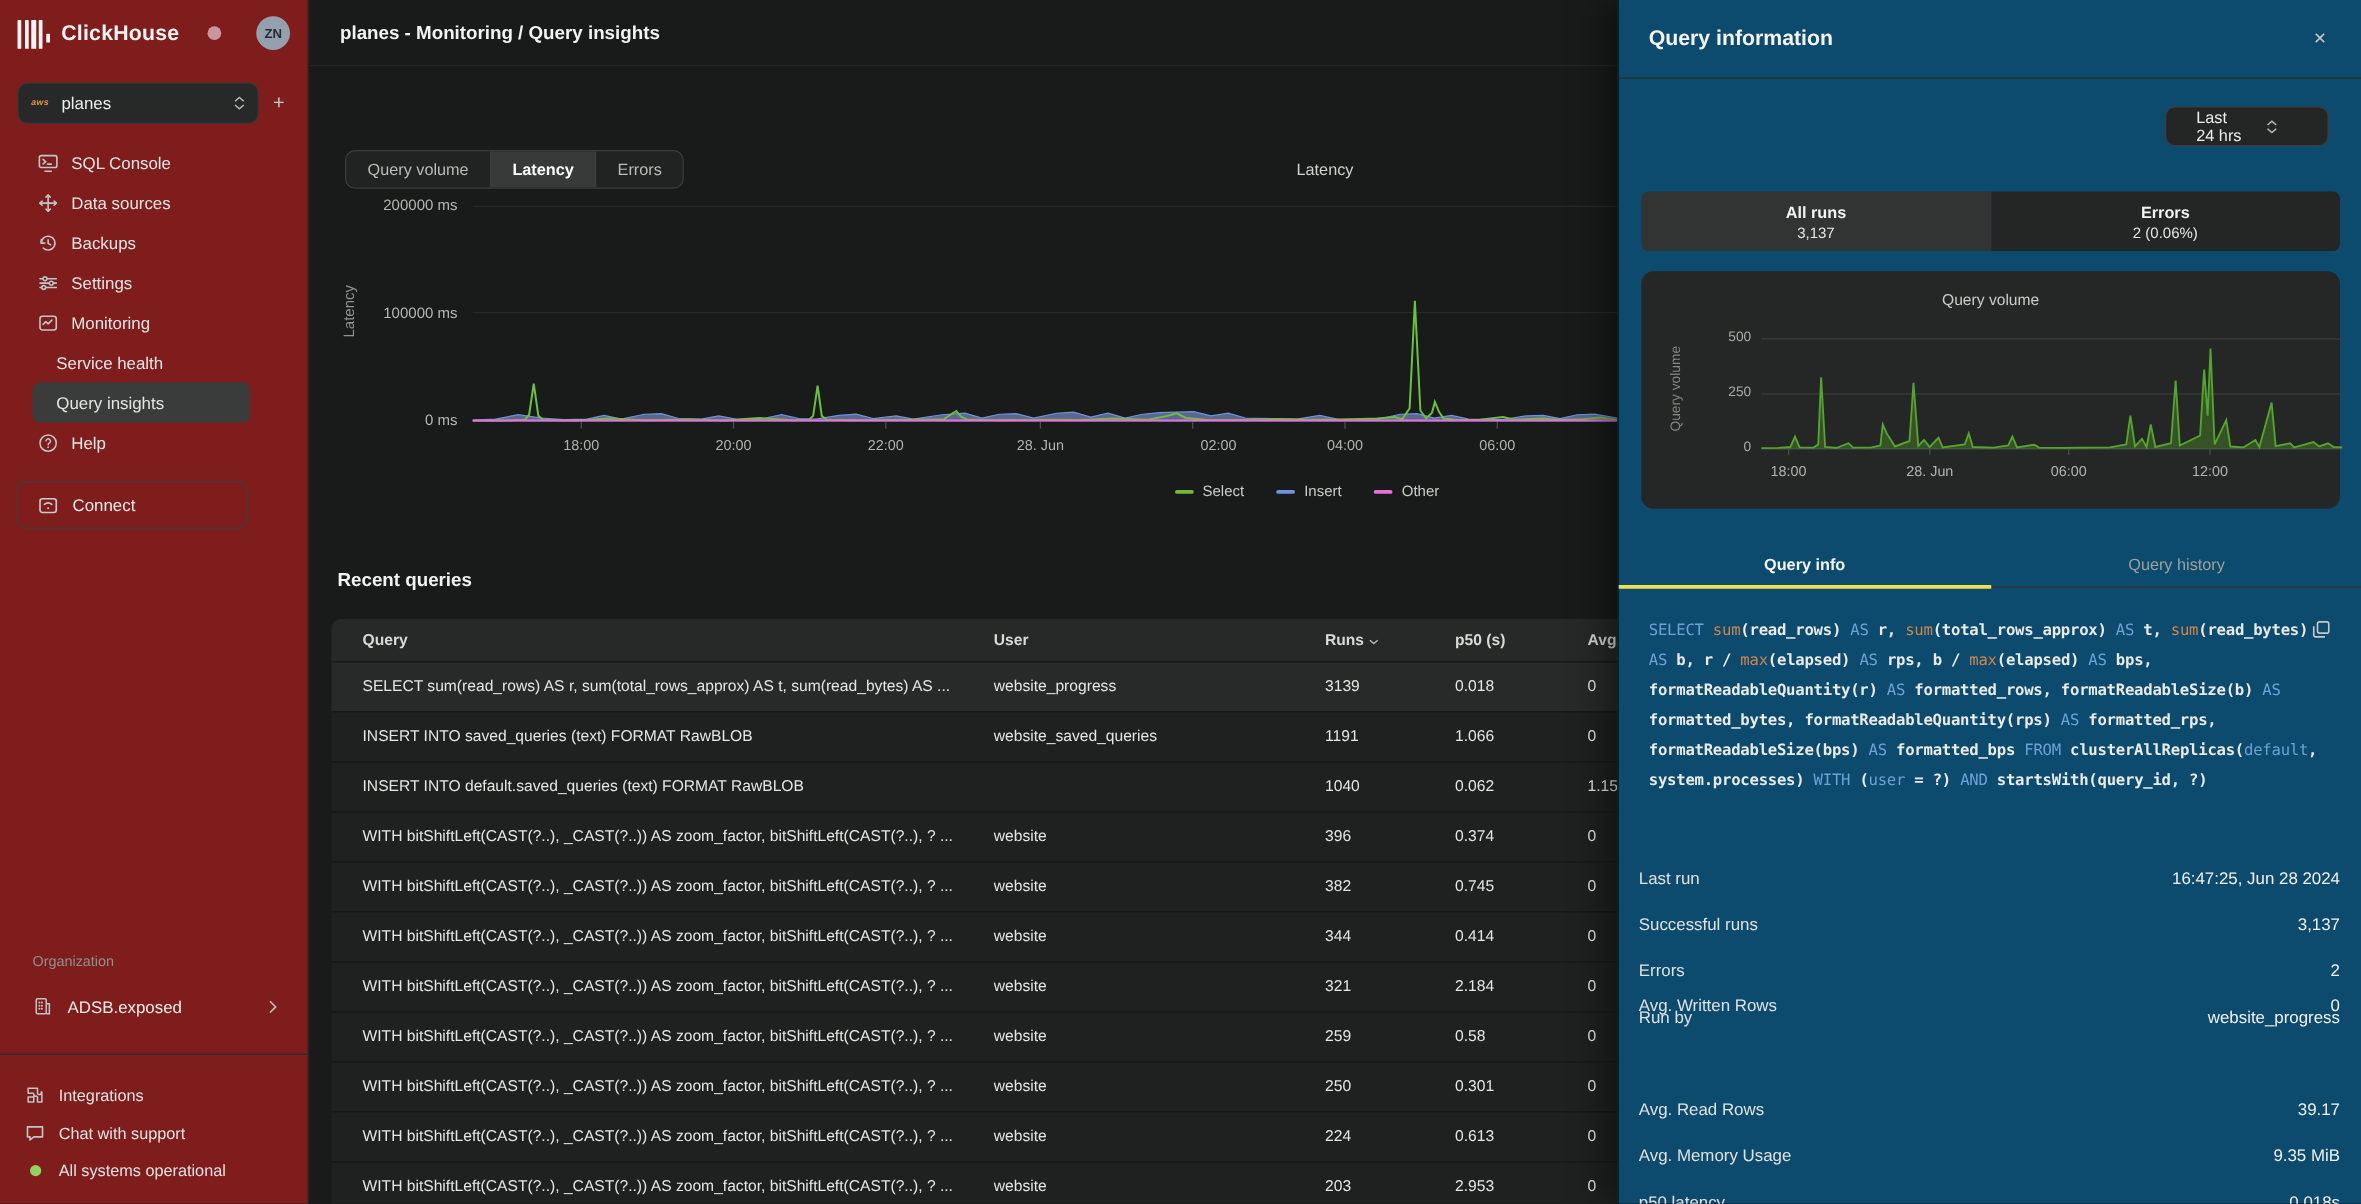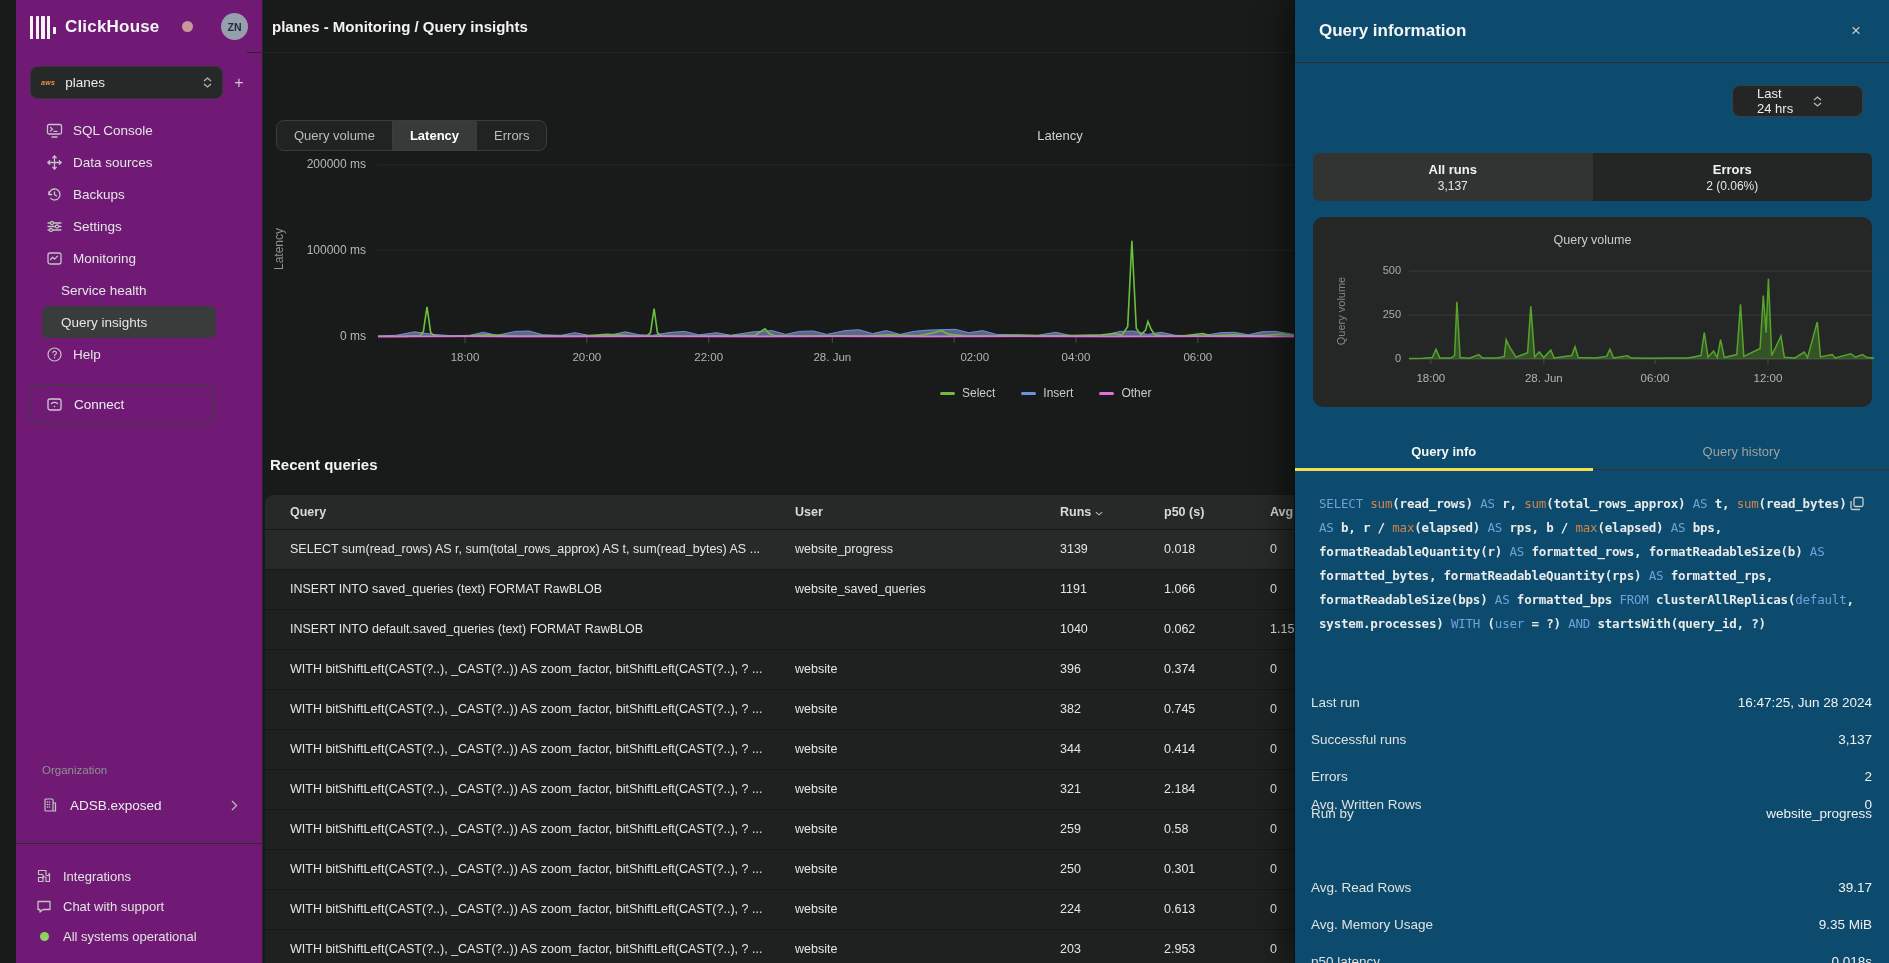--- a/index.html
+++ b/index.html
@@ -1,19 +1,19 @@
 <!DOCTYPE html>
 <html><head>
 <meta charset="utf-8">
 <style>
 *{margin:0;padding:0;box-sizing:border-box}
 html,body{width:1889px;height:963px;background:#191b1a;font-family:"Liberation Sans",sans-serif;color:#e8eae8;overflow:hidden;position:relative}
 .abs{position:absolute}
 
-#sidebar{position:absolute;left:16px;top:0;width:247px;height:963px;background:#701a75;border-right:1px solid #232524}
+#sidebar{position:absolute;left:0;top:0;width:247px;height:963px;background:#7f1d1d;border-right:1px solid #232524}
 #logo-row{position:absolute;left:14px;top:12px;width:225px;height:30px;display:flex;align-items:center}
 .logo-bars{display:flex;align-items:center;gap:2.5px;height:24px;margin-right:9px}
 .logo-bars i{display:block;width:3.2px;height:23px;background:#f2f3f2;border-radius:.5px}
 .logo-bars i.short{height:7px;align-self:center;margin-top:6px}
 #logo-text{font-size:17px;font-weight:700;color:#f4f5f4;letter-spacing:.2px}
 #notif-dot{position:absolute;left:166px;top:21px;width:11px;height:11px;border-radius:50%;background:#c9969b}
 #avatar{position:absolute;left:205px;top:13px;width:27px;height:27px;border-radius:50%;background:#95a0ae;color:#252b33;font-size:10.5px;font-weight:700;display:flex;align-items:center;justify-content:center}
 #svc-select{position:absolute;left:14px;top:66px;width:193px;height:33px;background:#26292733;background:#262928;border:1px solid #343735;border-radius:8px;display:flex;align-items:center;padding:0 10px;cursor:pointer}
 #aws-badge{font-size:7px;font-weight:700;font-style:italic;color:#e8963a;background:#35383620;border-radius:2px;margin-right:10px;letter-spacing:.3px}
 #svc-name{font-size:13.5px;color:#eceeec;flex:1}

